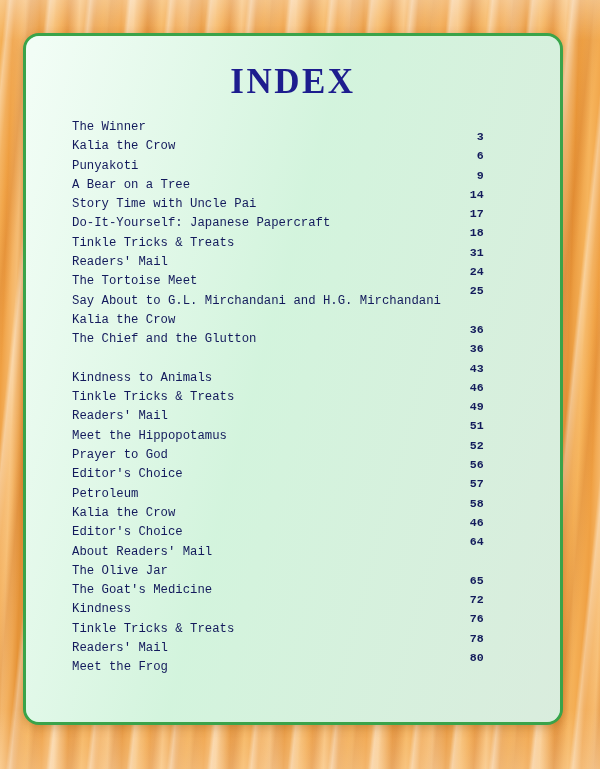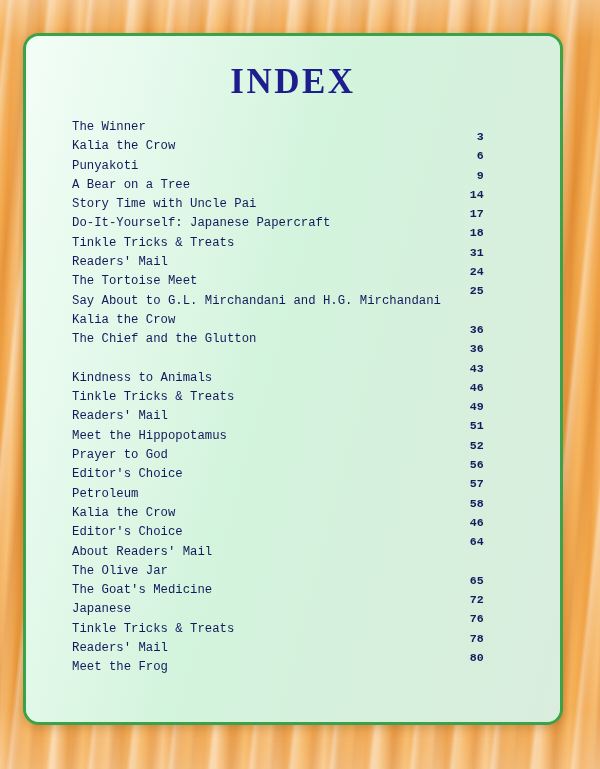--- a/index.html
+++ b/index.html
@@ -144,18 +144,18 @@
       <li class="entry"><span class="title">Readers' Mail</span><span class="pg">51</span></li>
       <li class="entry"><span class="title">Meet the Hippopotamus</span><span class="pg">52</span></li>
       <li class="entry"><span class="title">Prayer to God</span><span class="pg">56</span></li>
       <li class="entry"><span class="title">Editor's Choice</span><span class="pg">57</span></li>
       <li class="entry"><span class="title">Petroleum</span><span class="pg">58</span></li>
       <li class="entry"><span class="title">Kalia the Crow</span><span class="pg">46</span></li>
       <li class="entry"><span class="title">Editor's Choice</span><span class="pg">64</span></li>
       <li class="entry"><span class="title">About Readers' Mail</span><span class="pg"></span></li>
       <li class="entry"><span class="title">The Olive Jar</span><span class="pg">65</span></li>
       <li class="entry"><span class="title">The Goat's Medicine</span><span class="pg">72</span></li>
-      <li class="entry"><span class="title">Japanese</span><span class="pg">76</span></li>
+      <li class="entry"><span class="title">Kindness</span><span class="pg">76</span></li>
       <li class="entry"><span class="title">Tinkle Tricks &amp; Treats</span><span class="pg">78</span></li>
       <li class="entry"><span class="title">Readers' Mail</span><span class="pg">80</span></li>
       <li class="entry"><span class="title">Meet the Frog</span></li>
     </ul>
 </div>
 
 </body></html>

